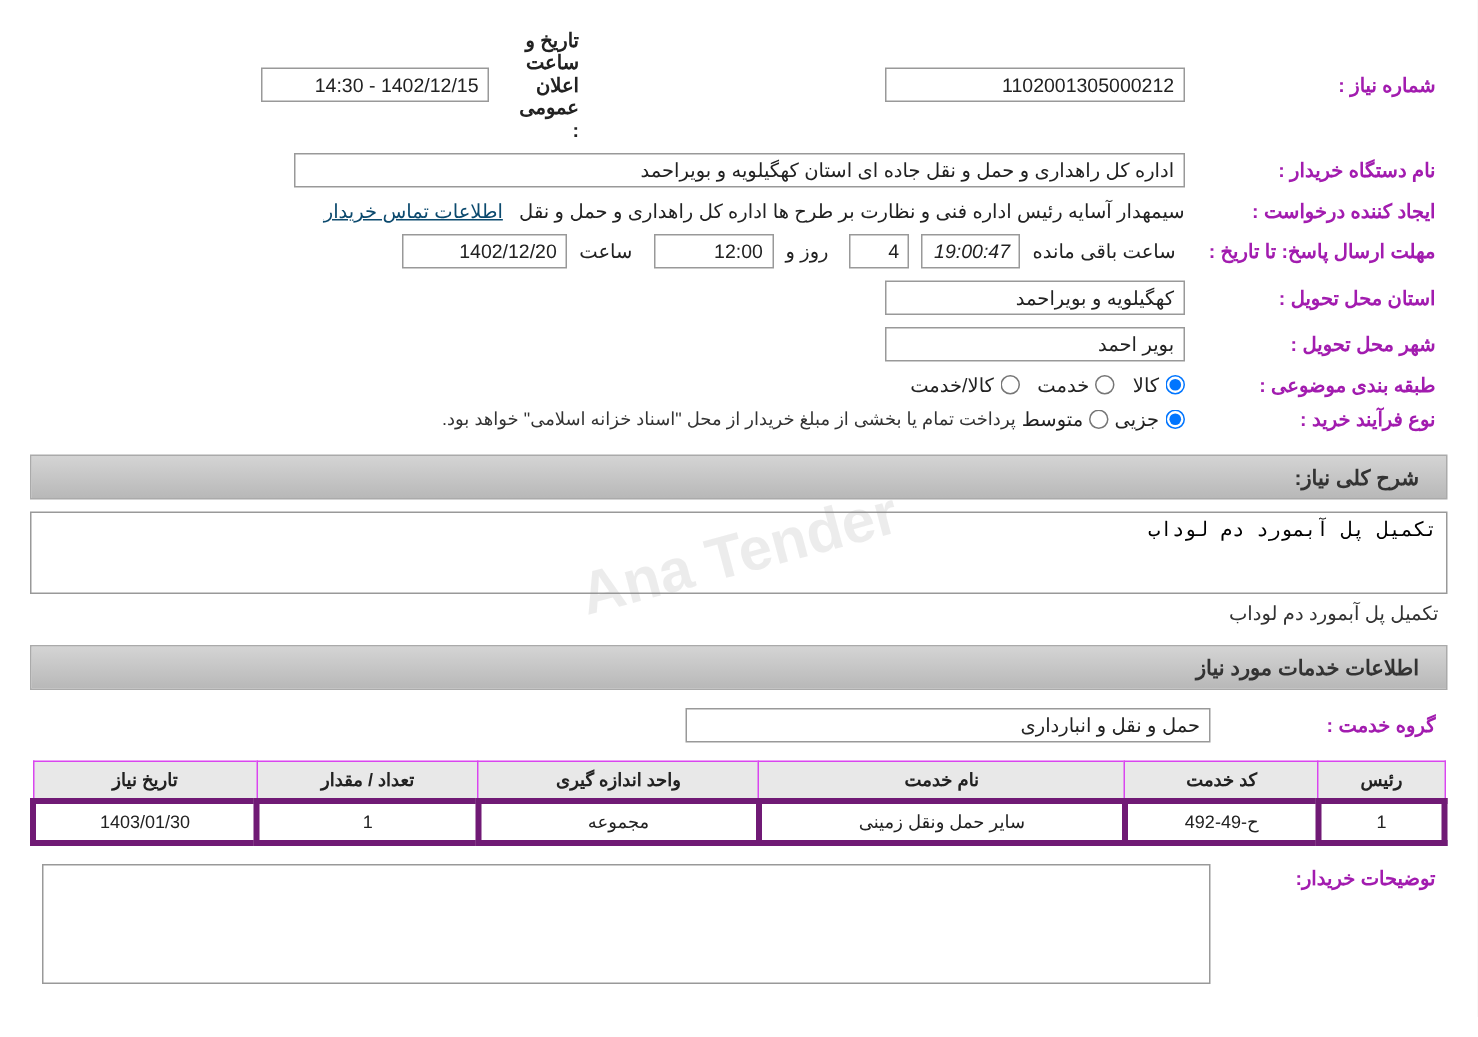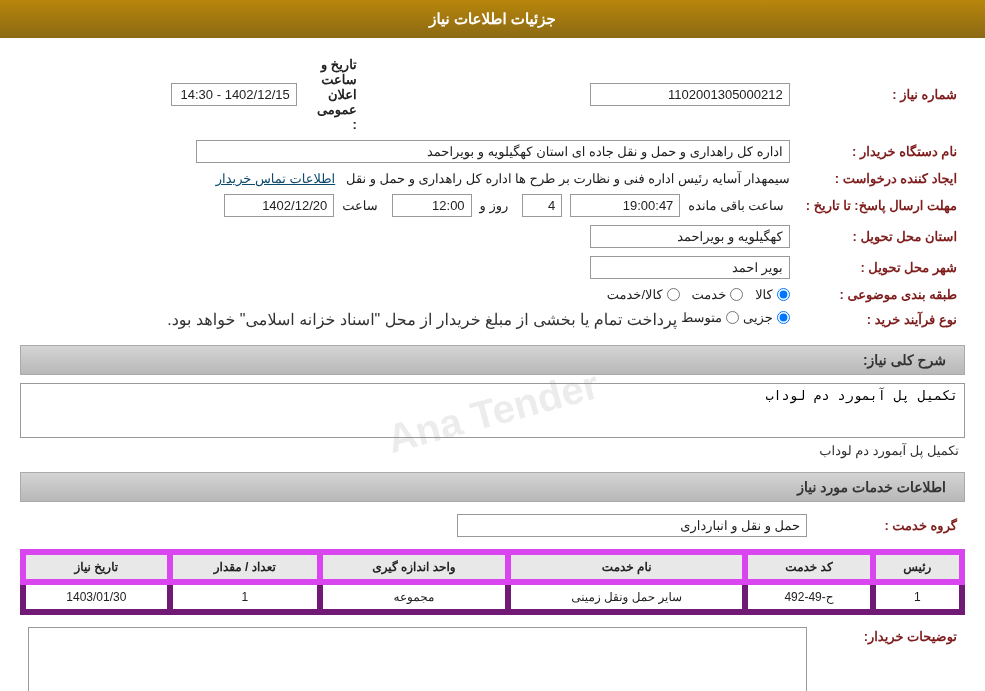--- a/index.html
+++ b/index.html
@@ -32,41 +32,41 @@
       width: 100%;
       border-collapse: collapse;
       margin-bottom: 10px;
     }
     .info-table td {
       padding: 4px 8px;
       vertical-align: middle;
     }
     .label-cell {
       text-align: right;
-      color: #7f1d1d;
+      color: #a21caf;
       white-space: nowrap;
       font-weight: bold;
       width: 150px;
     }
     .value-cell {
       text-align: right;
     }
     .input-box {
       border: 1px solid #999;
       background: #fff;
       padding: 3px 6px;
       min-height: 22px;
       display: inline-block;
       text-align: right;
     }
     .input-medium {
       width: 200px;
     }
     .input-narrow {
-      width: 126px;
+      width: 152px;
     }
     .input-date {
       width: 110px;
     }
     .link-blue {
       color: #0c4a6e;
       text-decoration: underline;
       cursor: pointer;
     }
     .section-title {
@@ -102,27 +102,27 @@
       flex-direction: row-reverse;
     }
     .services-table {
       width: 100%;
       border-collapse: collapse;
       margin: 8px 0;
       font-size: 12px;
     }
     .services-table th {
       background: #e8e8e8;
-      border: 6px solid #d946ef;
+      border: 1px solid #d946ef;
       padding: 5px 8px;
       text-align: center;
       font-weight: bold;
     }
     .services-table td {
-      border: 6px solid #701a75;
+      border: 4px solid #701a75;
       padding: 5px 8px;
       text-align: center;
     }
     .services-table tr:nth-child(even) td {
       background: #f9f9f9;
     }
     .buyer-desc-area {
       width: 100%;
       min-height: 80px;
       border: 1px solid #999;
@@ -148,23 +148,20 @@
     .row-flex {
       display: flex;
       align-items: center;
       gap: 8px;
     }
   </style>
 </head>
 <body>
 
 <div class="page-wrapper">
-  <div class="header-bar">
-    <span>جزئیات اطلاعات نیاز</span>
-  </div>
 
   <div class="main-content">
 
     <table class="info-table">
       <tbody>
           <tr>
         <td class="label-cell">شماره نیاز :</td>
         <td class="value-cell">
           <div class="input-box input-medium">1102001305000212</div>
         </td>
@@ -192,21 +189,21 @@
 
       <tr>
         <td class="label-cell">مهلت ارسال پاسخ: تا تاریخ :</td>
         <td class="value-cell" colspan="3">
           <div class="row-flex" style="flex-direction:row-reverse; justify-content:flex-end;">
             <div class="input-box input-date">1402/12/20</div>
             <span style="margin-right:6px;">ساعت</span>
             <div class="input-box" style="width:80px;">12:00</div>
             <span style="margin-right:6px;">روز و</span>
             <div class="input-box" style="width:40px;">4</div>
-            <div class="input-box" style="width:110px;">19:00:47</div>
+            <div class="input-box" style="width:66px;font-style:italic;">19:00:47</div>
             <span style="margin-right:6px;">ساعت باقی مانده</span>
           </div>
         </td>
       </tr>
 
       <tr>
         <td class="label-cell">استان محل تحویل :</td>
         <td class="value-cell" colspan="3">
           <div class="input-box input-medium">کهگیلویه و بویراحمد</div>
         </td>
@@ -236,21 +233,21 @@
               <input type="radio" name="tabaqe" checked="" style="">
             </div>
           </div>
         </td>
       </tr>
 
       <tr>
         <td class="label-cell">نوع فرآیند خرید :</td>
         <td class="value-cell" colspan="3">
           <div class="radio-group" style="flex-wrap:wrap; align-items:flex-start; gap:4px;">
-            <span style="font-size:16px; color:#333;">پرداخت تمام یا بخشی از مبلغ خریدار از محل "اسناد خزانه اسلامی" خواهد بود.</span>
+            <span style="font-size:12px; color:#333;">پرداخت تمام یا بخشی از مبلغ خریدار از محل "اسناد خزانه اسلامی" خواهد بود.</span>
             <div class="radio-item">
               <span>متوسط</span>
               <input type="radio" name="farayand" style="">
             </div>
             <div class="radio-item">
               <span>جزیی</span>
               <input type="radio" name="farayand" checked="" style="">
             </div>
           </div>
         </td>

